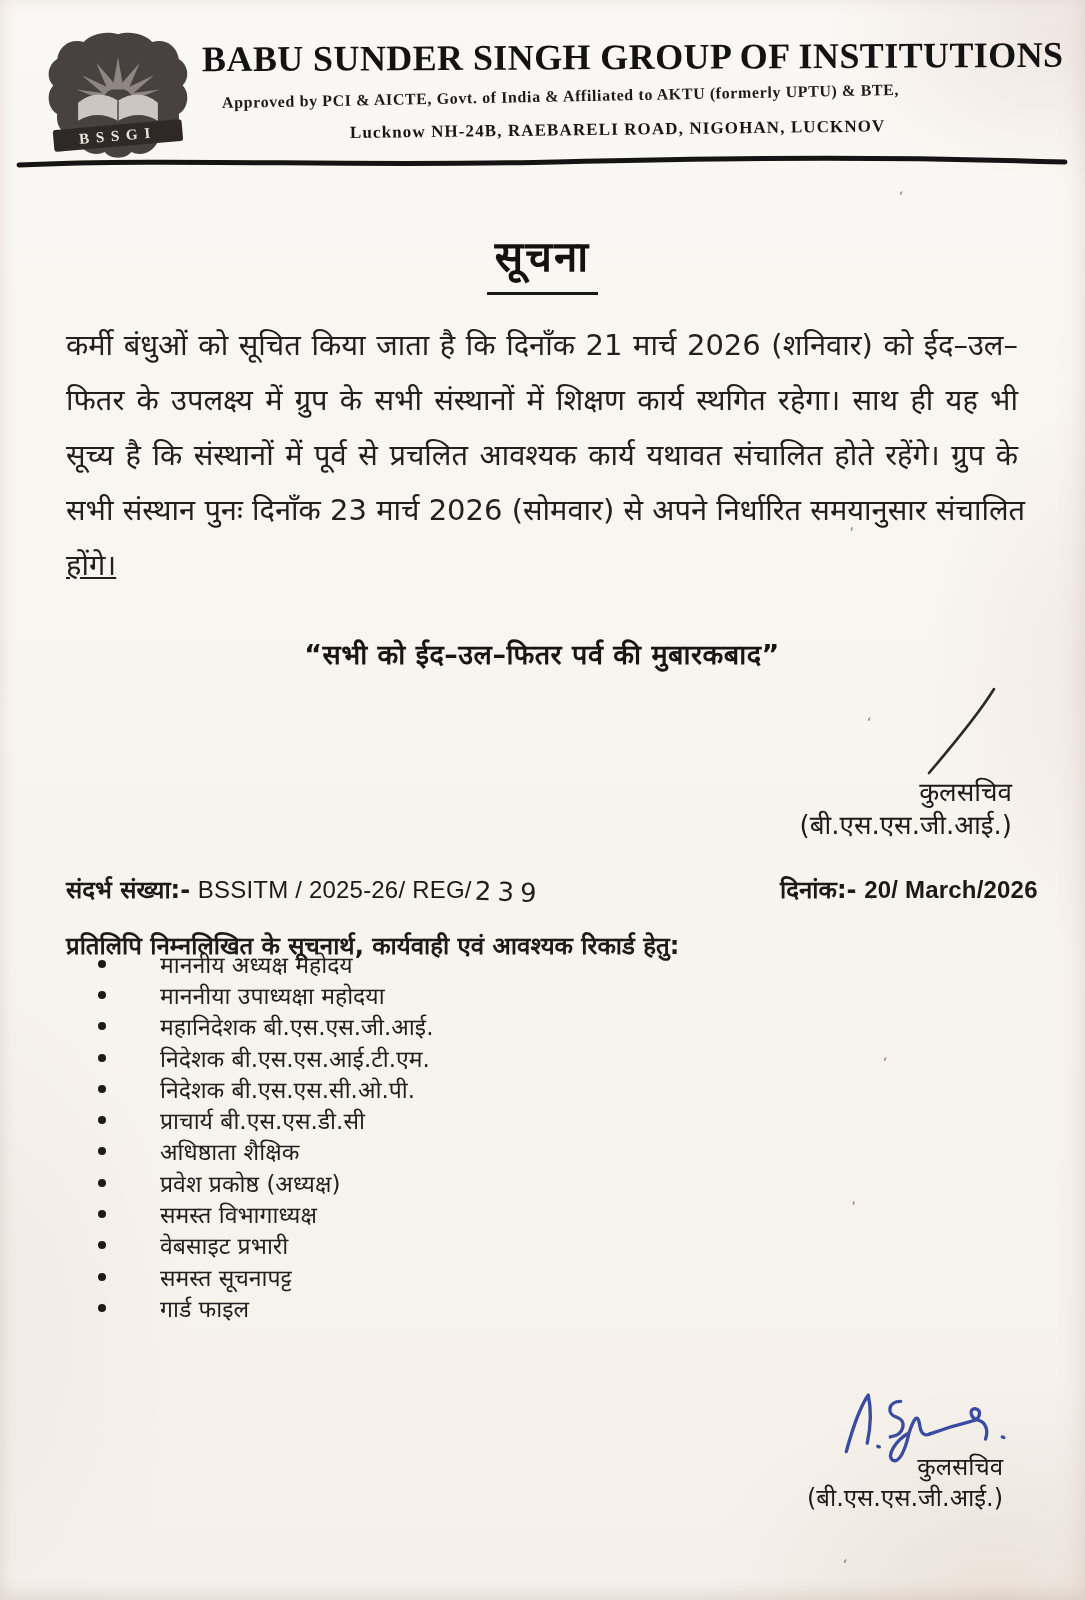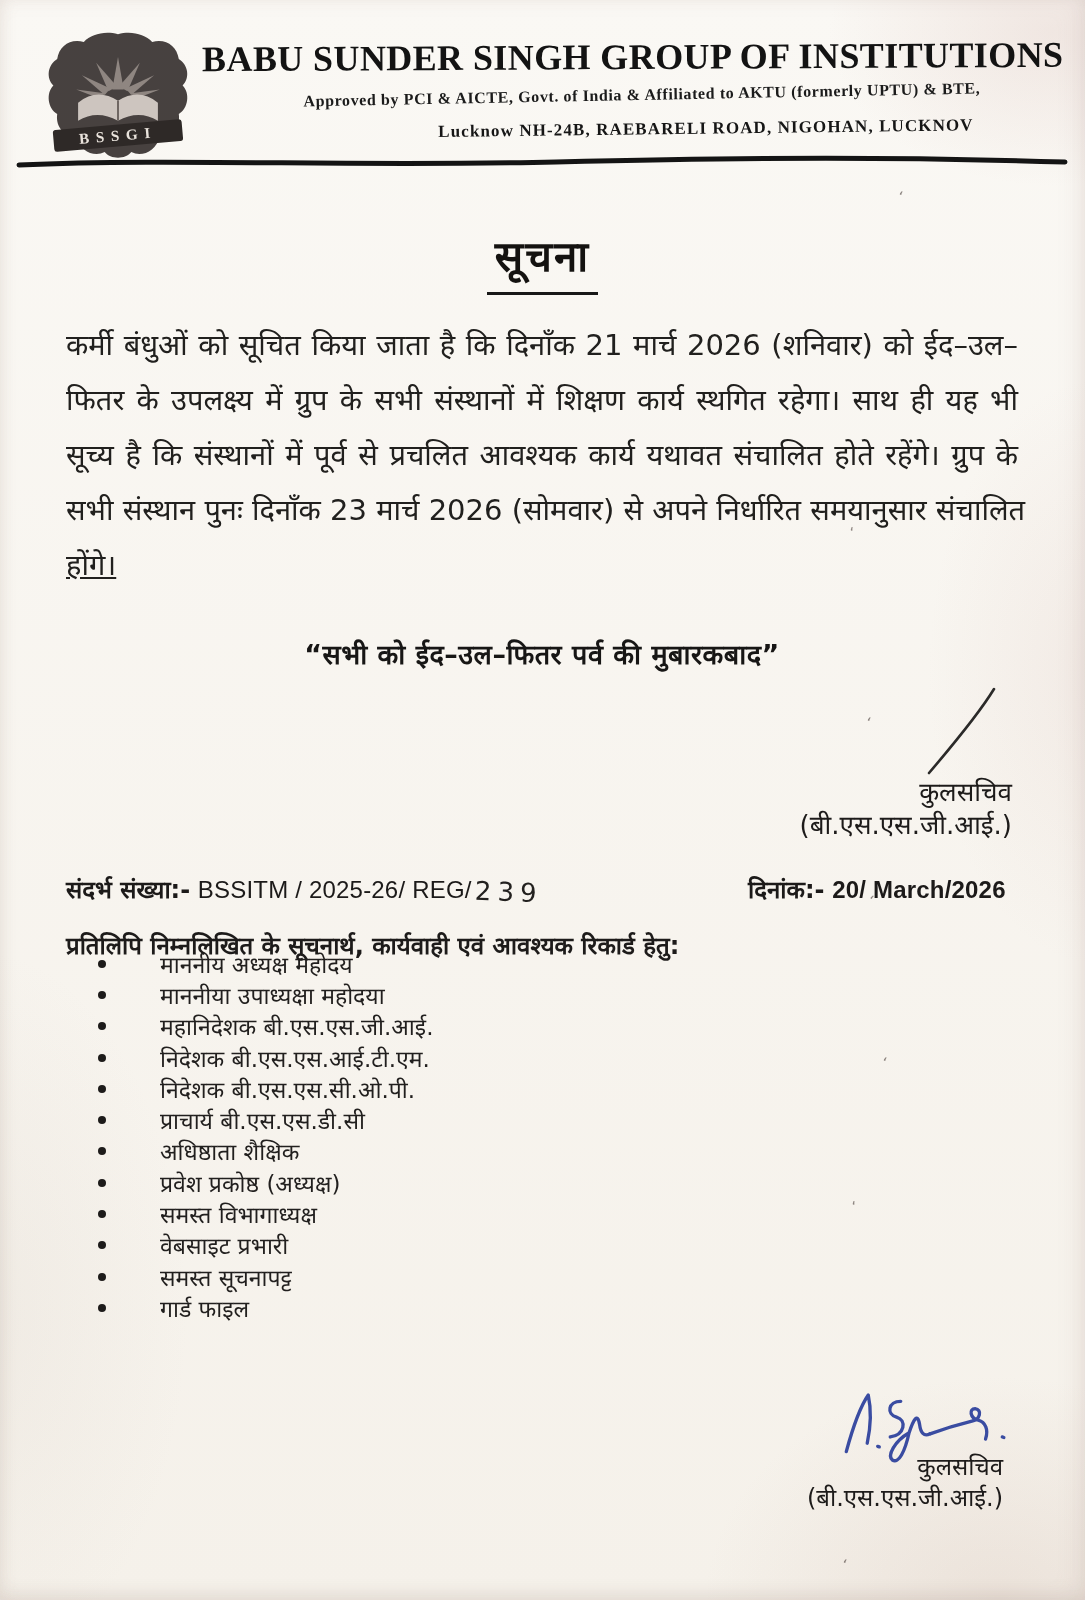--- a/index.html
+++ b/index.html
@@ -11,21 +11,21 @@
       radial-gradient(ellipse 320px 220px at 97% 2%, rgba(214,185,178,.28), transparent 70%),
       radial-gradient(ellipse 240px 420px at 101% 42%, rgba(214,185,178,.18), transparent 70%),
       radial-gradient(ellipse 420px 320px at 92% 100%, rgba(203,178,165,.24), transparent 70%),
       radial-gradient(ellipse 300px 520px at -2% 82%, rgba(205,193,182,.16), transparent 70%),
       linear-gradient(#faf8f4,#f5f1ea);
     box-shadow: inset 0 -8px 16px rgba(120,100,90,.09), inset -10px 0 22px rgba(150,120,110,.07), inset 6px 0 14px rgba(160,140,125,.05);
   }
 
   
   .logo{position:absolute;left:42px;top:28px;width:152px;height:138px;}
-  .htext{position:absolute;left:202px;top:36px;width:860px;text-align:center;}
+  .htext{position:absolute;left:202px;top:36px;width:860px;}
   .org{font-family:"Liberation Serif","DejaVu Serif",serif;font-weight:700;font-size:36px;
        letter-spacing:.4px;white-space:nowrap;color:#131313;transform:rotate(-.3deg);}
   .approved{margin:16px 0 0 20px;font-family:"Liberation Serif","DejaVu Serif",serif;font-weight:700;
        font-size:16px;letter-spacing:.6px;color:#1b1b1b;transform:rotate(-1.1deg);transform-origin:left center;white-space:nowrap;}
   .address{margin:11px 0 0 148px;font-family:"Liberation Serif","DejaVu Serif",serif;font-weight:700;
        font-size:17px;letter-spacing:1.1px;color:#161616;transform:rotate(-.7deg);transform-origin:left center;white-space:nowrap;}
   .rule{position:absolute;left:16px;top:155px;width:1052px;height:16px;}
 
   
   .title-wrap{position:absolute;left:0;top:226px;width:1085px;text-align:center;}
@@ -43,21 +43,21 @@
   .sigmark{position:absolute;left:920px;top:684px;width:82px;height:94px;}
   .signoff-top{position:absolute;right:73px;top:776px;text-align:right;font-size:26px;line-height:33px;color:#1d1b1a;}
 
   
   .refrow{position:absolute;left:66px;top:872px;width:952px;height:40px;font-size:24px;}
   .refleft{position:absolute;left:0;top:0;white-space:nowrap;}
   .reflabel{font-weight:700;}
   .refprinted{font-family:"Liberation Sans","DejaVu Sans",sans-serif;font-weight:400;letter-spacing:.2px;}
   .refhand{display:inline-block;font-size:26px;letter-spacing:6px;font-weight:400;transform:rotate(2deg) translateY(3px);margin-left:3px;color:#23211f;}
   .dateblock{position:absolute;left:682px;top:0;white-space:nowrap;}
-  .datelabel{font-weight:700;}
+  .datelabel{font-weight:700;margin-left:32px;}
   .dateval{font-family:"Liberation Sans","DejaVu Sans",sans-serif;font-weight:700;letter-spacing:.2px;}
 
   
   .copyintro{position:absolute;left:66px;top:928px;font-size:24px;font-weight:700;color:#1d1b1a;white-space:nowrap;}
   .copylist{position:absolute;left:98px;top:948px;margin:0;padding:0;list-style:none;}
   .copylist li{height:31.3px;display:flex;align-items:center;font-size:23px;color:#211f1e;gap:28px;}
   .copylist .dot{flex:0 0 8px;width:8px;height:8px;border-radius:50%;background:#1d1b1a;margin-right:26px;}
 
   
   .sigblue{position:absolute;left:840px;top:1382px;width:178px;height:90px;}

